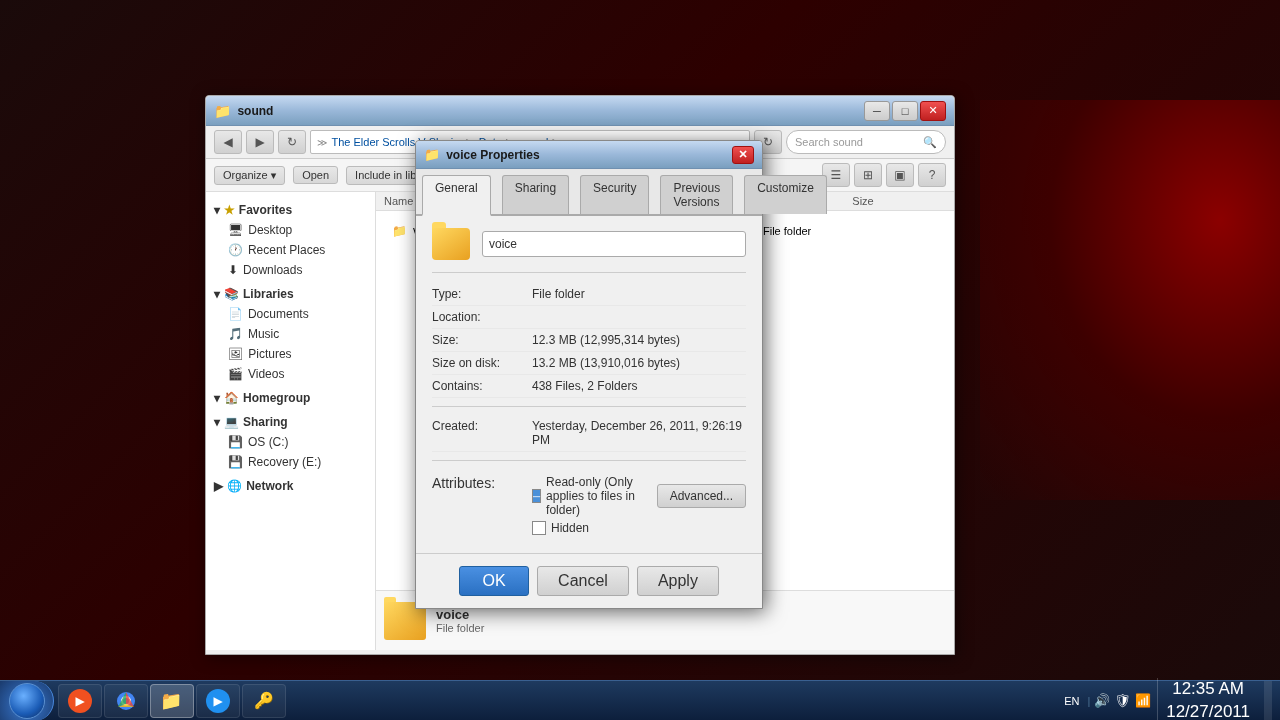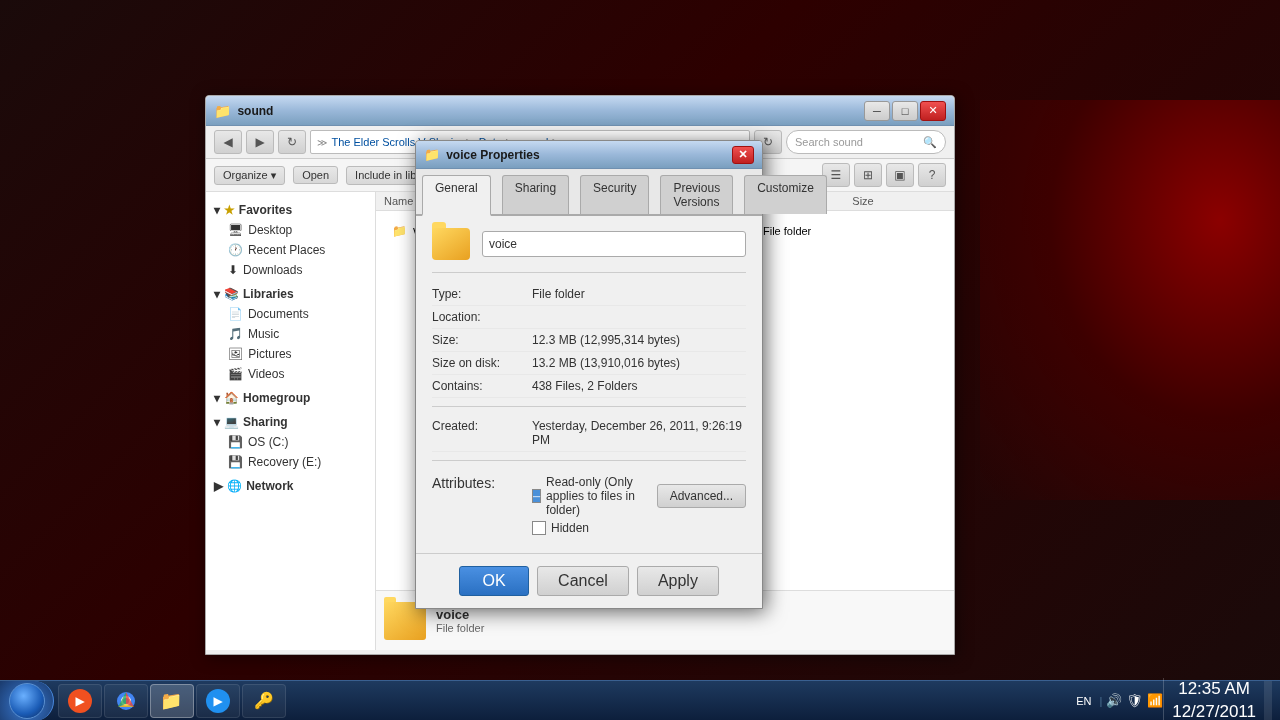--- a/index.html
+++ b/index.html
@@ -88,20 +88,21 @@
       justify-content: center;
       font-size: 14px;
     }
 
     .taskbar-right {
       margin-left: auto;
       display: flex;
       align-items: center;
       height: 100%;
       padding: 0 8px;
+      gap: 6px;
       color: white;
       font-size: 11px;
     }
 
     .system-tray {
       display: flex;
       align-items: center;
       gap: 4px;
     }
 

